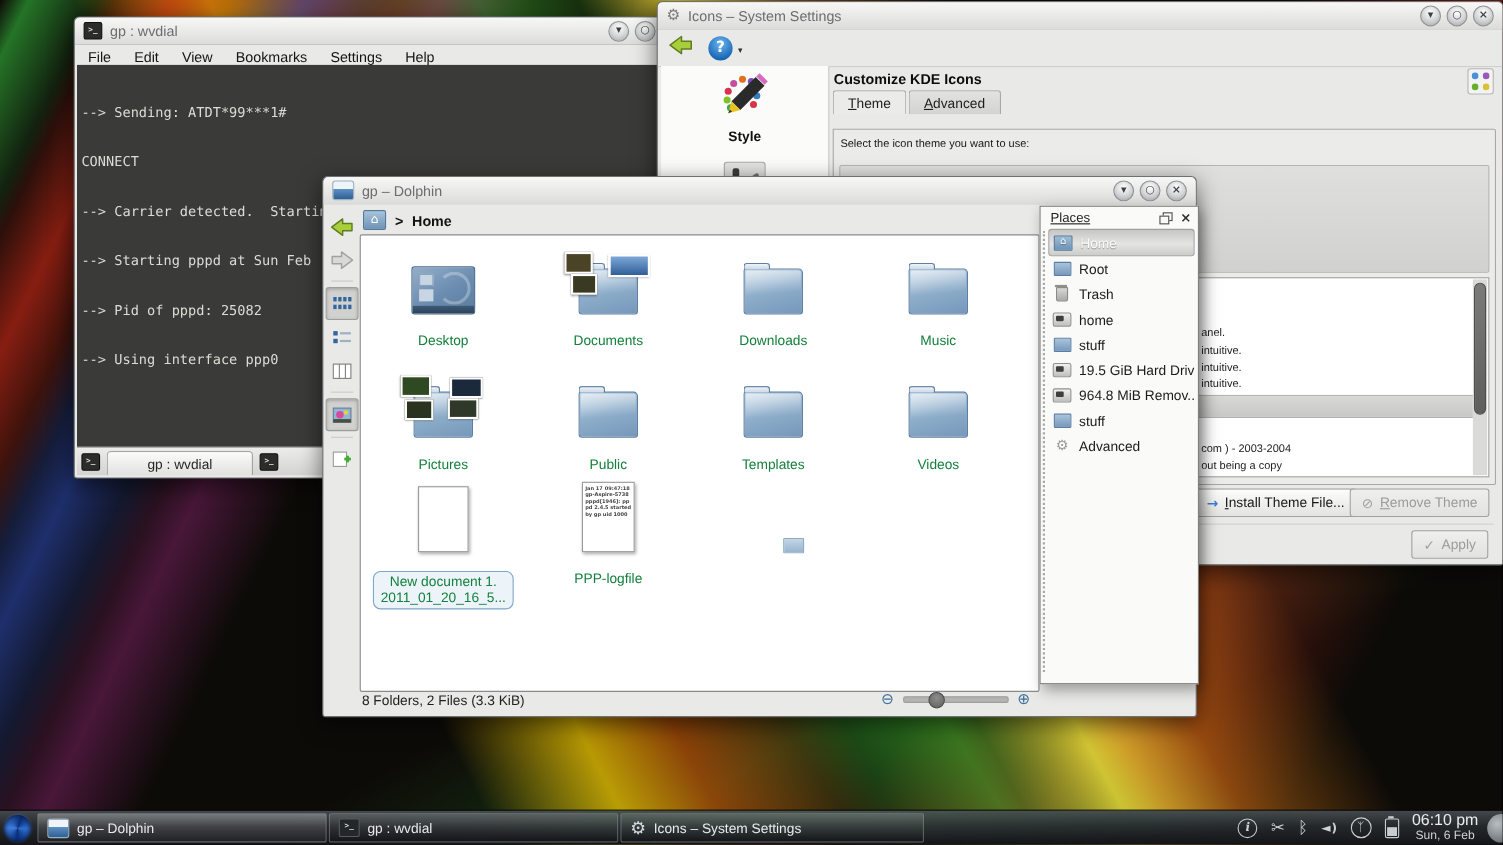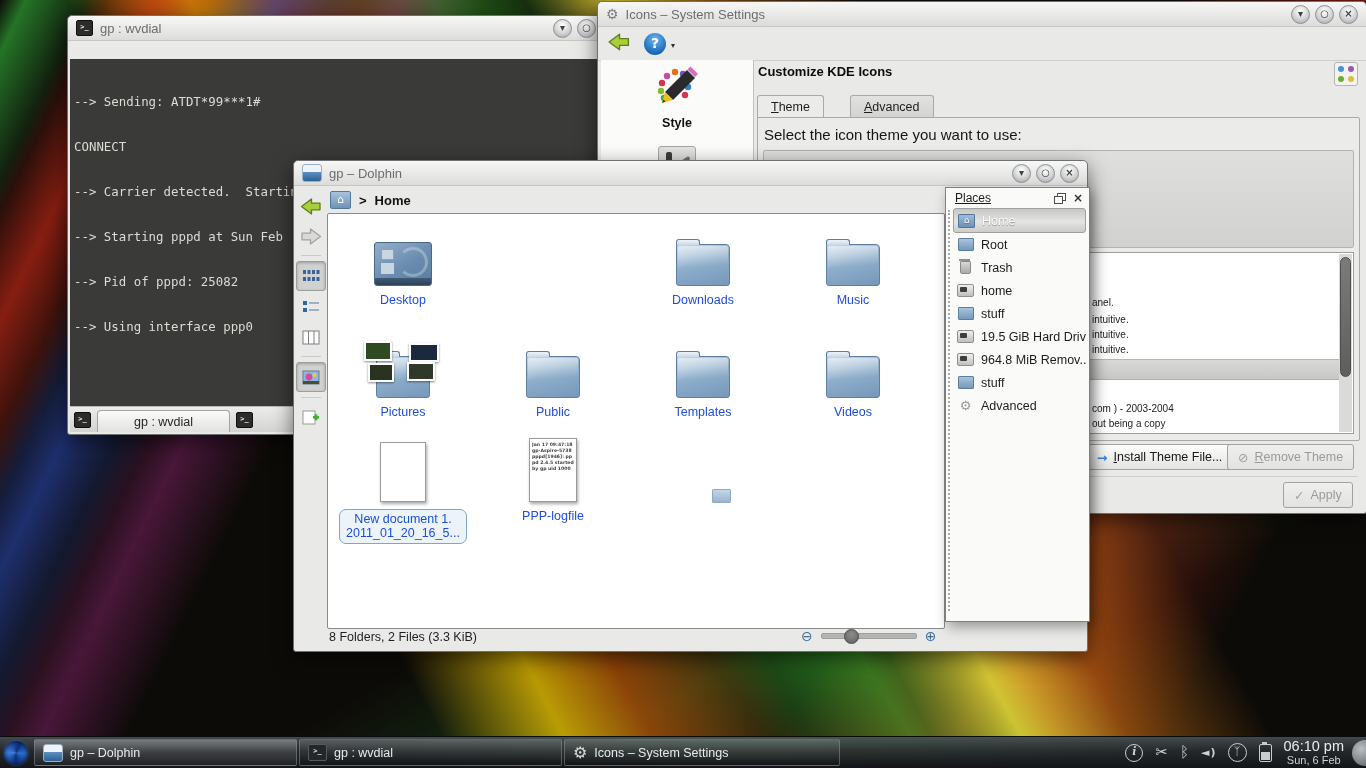--- a/index.html
+++ b/index.html
@@ -60,27 +60,27 @@
     background:linear-gradient(#e3e3e2,#cfcfce);border:1px solid #a6a6a5;border-radius:3px;}
   .toolsbox .batt{position:absolute;left:7px;top:5px;width:6px;height:19px;background:#3c3c3b;border-radius:2px;}
   .toolsbox .wrench{position:absolute;left:16px;top:13px;width:16px;height:4px;background:#6e6e6d;
     transform:rotate(-35deg);border-radius:2px;}
   .toolsbox .wrench::before{content:"";position:absolute;left:-3px;top:-2px;width:7px;height:7px;
     border:2px solid #6e6e6d;border-radius:50%;background:transparent;}
   .sshdr{position:absolute;left:160px;top:62px;font-weight:bold;font-size:13px;color:#0c0c0c;}
   .fourdot{position:absolute;right:8px;top:60px;width:22px;height:22px;border-radius:3px;
     background:#f3f3f2;border:1px solid #b5b5b4;}
   .fourdot i{position:absolute;width:6px;height:6px;border-radius:50%;}
-  .sstabs{position:absolute;left:159px;top:93px;display:flex;gap:24px;}
+  .sstabs{position:absolute;left:159px;top:80px;display:flex;}
   .sstab{padding:4px 13px 3px;font-size:12.5px;color:#1d1d1d;border:1px solid #a9a9a8;border-bottom:none;
     border-radius:3px 3px 0 0;background:linear-gradient(#e2e2e1,#d3d3d2);margin-right:2px;}
   .sstab.active{background:#ebebea;position:relative;z-index:1;}
   .sspanel{position:absolute;left:159px;top:115px;right:6px;height:322px;background:#ebebea;
     border:1px solid #a9a9a8;border-radius:0 2px 2px 2px;}
-  .ssselect{position:absolute;left:6px;top:8px;font-size:15px;color:#161616;}
+  .ssselect{position:absolute;left:6px;top:8px;font-size:10px;color:#161616;}
   .sspreview{position:absolute;left:5px;right:5px;top:32px;height:96px;border:1px solid #b3b3b2;
     border-radius:2px;background:linear-gradient(#dfdfde,#d1d1d0);}
   .sslist{position:absolute;left:5px;right:5px;top:134px;bottom:6px;background:#fff;border:1px solid #9d9d9c;}
   .ssfrag{position:absolute;left:328px;font-size:10px;color:#1c1c1c;white-space:nowrap;}
   .ssselband{position:absolute;left:0;right:14px;top:106px;height:19px;
     background:linear-gradient(#d8d8d7,#c8c8c7);border-top:1px solid #b5b5b4;border-bottom:1px solid #b0b0af;}
   .ssscroll{position:absolute;right:1px;top:1px;bottom:1px;width:13px;background:#dadad9;}
   .ssthumb{position:absolute;left:1px;right:1px;top:3px;height:118px;border:1px solid #4c4c4b;
     border-radius:6px;background:linear-gradient(#7b7b7a,#5e5e5d);}
   .ssbtn{position:absolute;height:24px;border:1px solid #a2a2a1;border-radius:3px;padding:0 10px;
@@ -99,21 +99,21 @@
   .dsep{width:20px;height:1px;background:#c9c9c8;margin:3px 0;flex:none;}
   .dcrumbs{position:absolute;left:36px;top:29px;height:20px;display:flex;align-items:center;gap:8px;
     font-size:13px;font-weight:bold;color:#121212;}
   .homeico{width:19px;height:16px;border-radius:2px;text-align:center;color:#fff;flex:none;
     background:linear-gradient(#a8c3dc,#6e93b6);border:1px solid #55779a;
     font:11px/15px "DejaVu Sans",sans-serif;}
   .dview{position:absolute;left:33px;top:52px;width:616px;height:414px;background:#fff;
     border:1px solid #898a8c;border-radius:2px;overflow:hidden;}
   .dcell{position:absolute;width:150px;text-align:center;}
   .dicon{height:64px;display:flex;align-items:flex-end;justify-content:center;}
-  .dlabel{margin-top:7px;font-size:12.5px;color:#1d4ed8;line-height:1.15;}
+  .dlabel{margin-top:17px;font-size:12.5px;color:#15803d;line-height:1.15;}
   .dlabel.sel{display:inline-block;border:1px solid #7da7c8;border-radius:7px;
     background:rgba(170,205,230,.22);padding:2px 6px;}
   .fol{position:relative;width:52px;height:40px;border-radius:2px 4px 3px 3px;
     background:linear-gradient(165deg,#c6d7e7,#8fafcb 45%,#7697ba);border:1px solid #5c7fa3;}
   .fol::before{content:"";position:absolute;left:-1px;top:-6px;width:22px;height:5px;
     background:linear-gradient(#eef3f8,#c9d8e8);border:1px solid #5c7fa3;border-bottom:none;
     border-radius:3px 3px 0 0;}
   .fol::after{content:"";position:absolute;inset:1px;border-radius:2px;
     background:linear-gradient(175deg,rgba(255,255,255,.55),rgba(255,255,255,0) 55%);}
   .th{position:absolute;background:#3d4a28;border:2px solid #fdfdfd;box-shadow:0 1px 2px rgba(0,0,0,.45);z-index:2;}
@@ -208,20 +208,28 @@
   <div class="win konsole">
     <div class="titlebar">
       <span class="termico">&gt;_</span>
       <span>gp : wvdial</span>
       <span class="winbtns">
         <span class="wbtn">▾</span>
         <span class="wbtn">○</span>
         <span class="wbtn">×</span>
       </span>
     </div>
+    <div class="menubar">
+      <span>File</span>
+      <span>Edit</span>
+      <span>View</span>
+      <span>Bookmarks</span>
+      <span>Settings</span>
+      <span>Help</span>
+    </div>
     <div class="term">
       <div>--&gt; Sending: ATDT*99***1#</div>
       <div>CONNECT</div>
       <div>--&gt; Carrier detected.  Starting PPP immediately.</div>
       <div>--&gt; Starting pppd at Sun Feb  6 18:08:22 2011</div>
       <div>--&gt; Pid of pppd: 25082</div>
       <div>--&gt; Using interface ppp0</div>
       
       
       
@@ -415,20 +423,30 @@
       <div class="dcell" style="left:0;top:8px;">
         <div class="dicon">
             <span class="deskico">
               <span class="sq"></span>
               <span class="swirl"></span>
               <span class="bar"></span>
             </span>
           </div>
         <div class="dlabel">Desktop</div>
       </div>
+      <div class="dcell" style="left:150px;top:8px;">
+        <div class="dicon">
+            <span class="fol">
+          <span class="th" style="left:-14px;top:-16px;width:22px;height:16px;background:#4a4326;"></span>
+          <span class="th" style="left:-8px;top:4px;width:20px;height:15px;background:#3a3a22;"></span>
+          <span class="th" style="right:-12px;top:-14px;width:34px;height:17px;background:linear-gradient(#7fa8d8,#2f5f98);"></span>
+        </span>
+          </div>
+        <div class="dlabel">Documents</div>
+      </div>
       <div class="dcell" style="left:300px;top:8px;">
         <div class="dicon">
             <span class="fol"></span>
           </div>
         <div class="dlabel">Downloads</div>
       </div>
       <div class="dcell" style="left:450px;top:8px;">
         <div class="dicon">
             <span class="fol"></span>
           </div>

